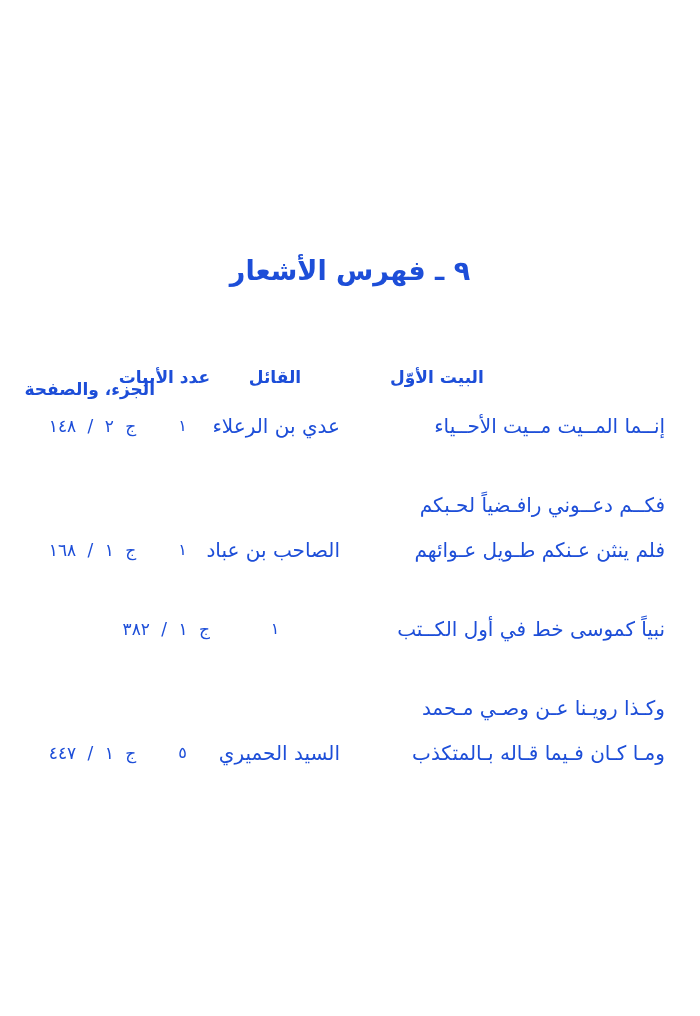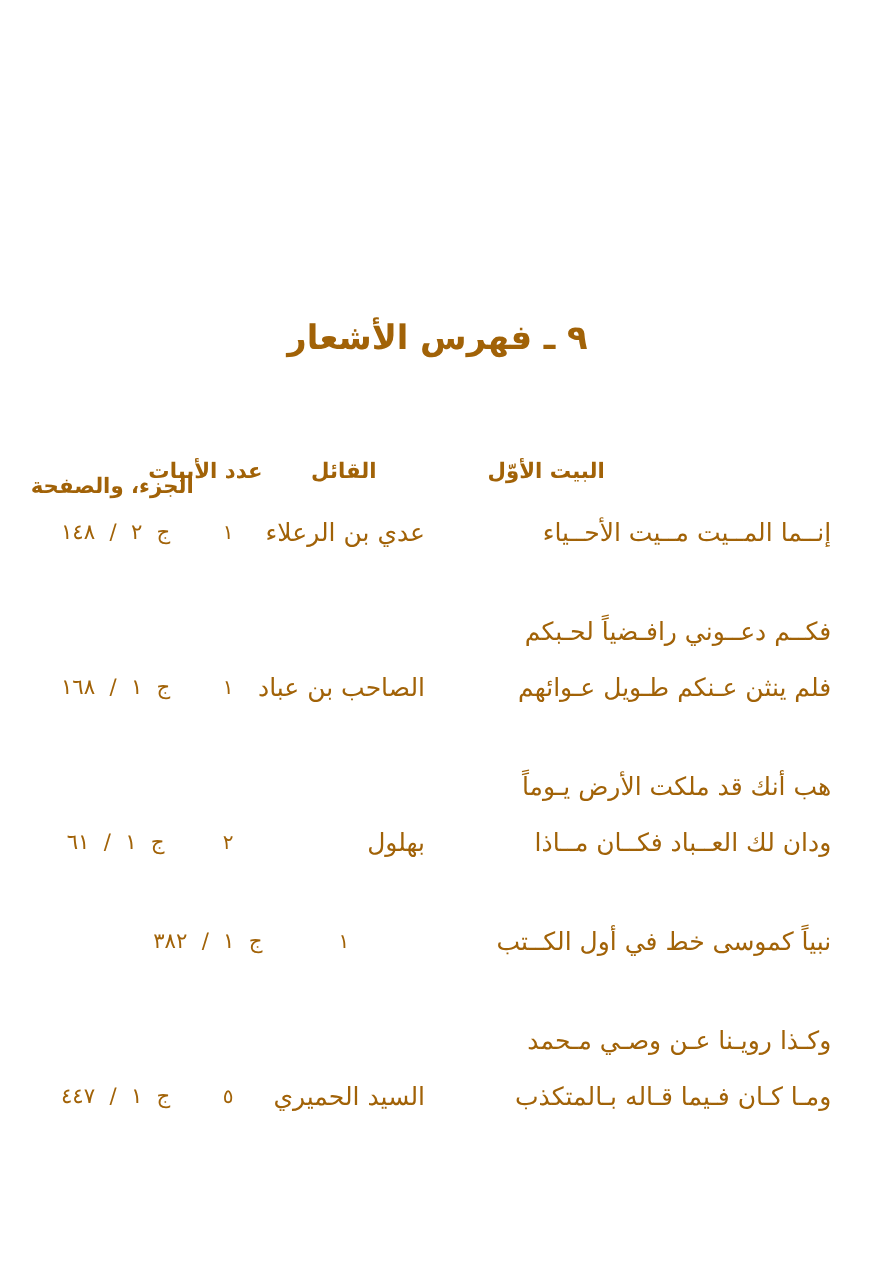--- a/index.html
+++ b/index.html
@@ -2,21 +2,21 @@
 <html dir="rtl" lang="ar"><head>
 <meta charset="utf-8">
 <style>
   html, body { margin: 0; padding: 0; background: #ffffff; }
   .page {
     position: relative;
     width: 700px;
     height: 1016px;
     margin: 0 auto;
     background: #ffffff;
-    color: #a16207;
+    color: #1d4ed8;
     direction: rtl;
     font-family: "DejaVu Sans", sans-serif;
     overflow: hidden;
     box-sizing: border-box;
     padding-top: 253px;
   }
   .title {
     margin: 0;
     text-align: center;
     font-size: 27px;
@@ -98,34 +98,20 @@
         <div></div>
       </div>
       <div class="row line">
         <div class="verse">فلم ينثن عـنكم طـويل عـوائهم</div>
         <div class="poet">الصاحب بن عباد</div>
         <div class="count">١</div>
         <div class="pageref">ج ١ / ١٦٨</div>
       </div>
     </div>
 
-    <div class="entry">
-      <div class="row line">
-        <div class="verse">هب أنك قد ملكت الأرض يـوماً</div>
-        <div></div>
-        <div></div>
-        <div></div>
-      </div>
-      <div class="row line">
-        <div class="verse">ودان لك العــباد فكــان مــاذا</div>
-        <div class="poet">بهلول</div>
-        <div class="count">٢</div>
-        <div class="pageref">ج ١ / ٦١</div>
-      </div>
-    </div>
 
     <div class="entry">
       <div class="row line">
         <div class="verse">نبياً كموسى خط في أول الكــتب</div>
         <div class="count">١</div>
         <div class="pageref">ج ١ / ٣٨٢</div>
       </div>
     </div>
 
     <div class="entry">

